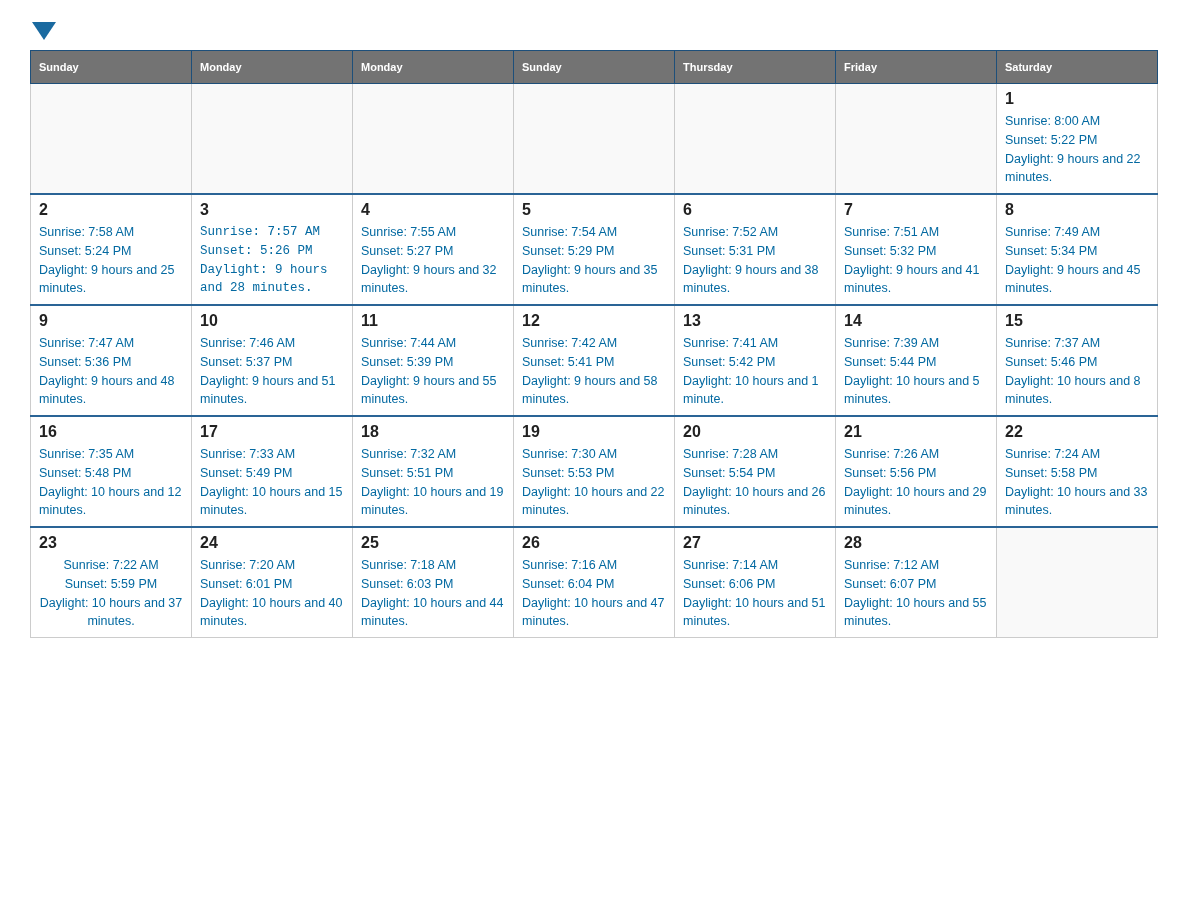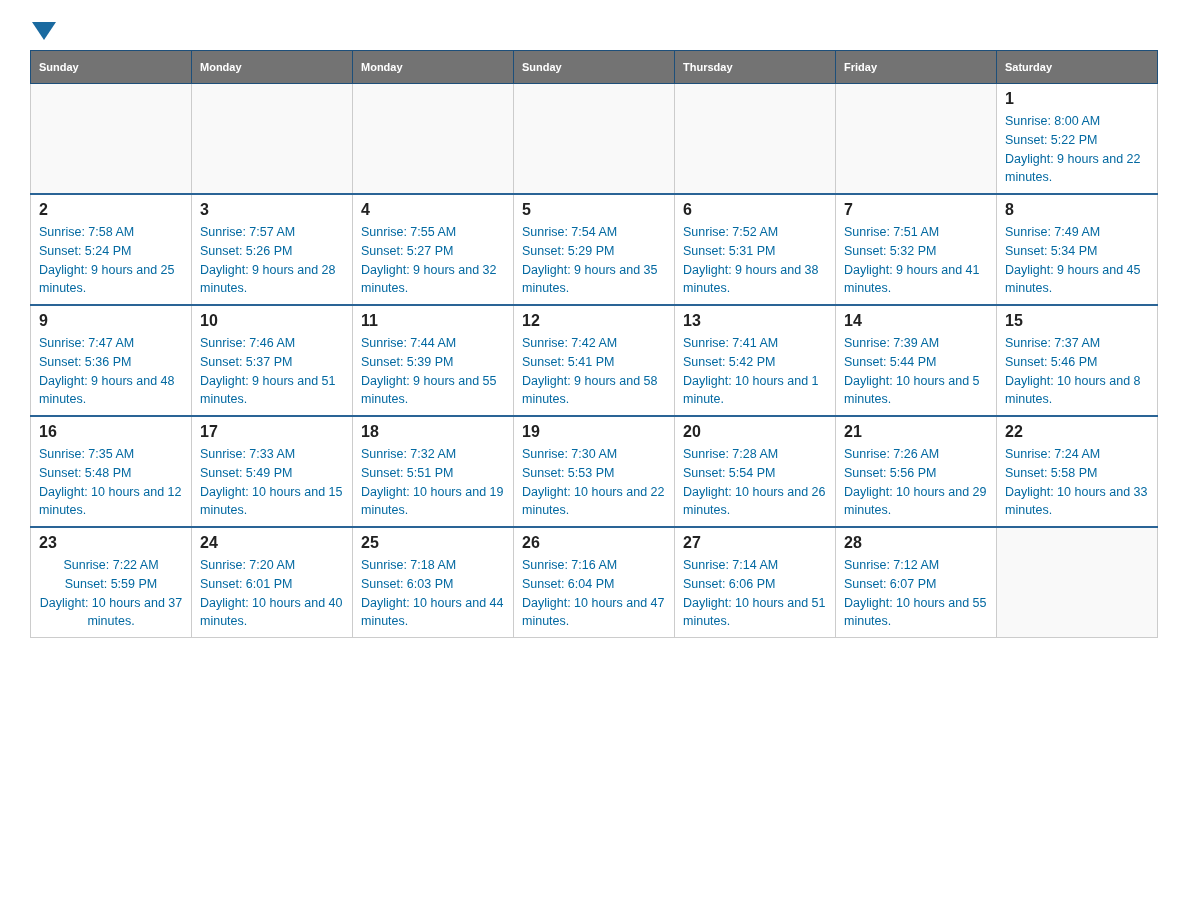--- a/index.html
+++ b/index.html
@@ -149,21 +149,21 @@
       </tr>
       <tr>
         <td>
           <span class="day-num">2</span>
           <div class="day-info" style="white-space: pre-line;">Sunrise: 7:58 AM
 Sunset: 5:24 PM
 Daylight: 9 hours and 25 minutes.</div>
         </td>
         <td>
           <span class="day-num">3</span>
-          <div class="day-info" style="white-space: pre-line;">Sunrise: 7:57 AM
+          <div class="day-info" style="white-space: pre-line; font-family: Liberation Mono, monospace;">Sunrise: 7:57 AM
 Sunset: 5:26 PM
 Daylight: 9 hours and 28 minutes.</div>
         </td>
         <td>
           <span class="day-num">4</span>
           <div class="day-info" style="white-space: pre-line;">Sunrise: 7:55 AM
 Sunset: 5:27 PM
 Daylight: 9 hours and 32 minutes.</div>
         </td>
         <td>

